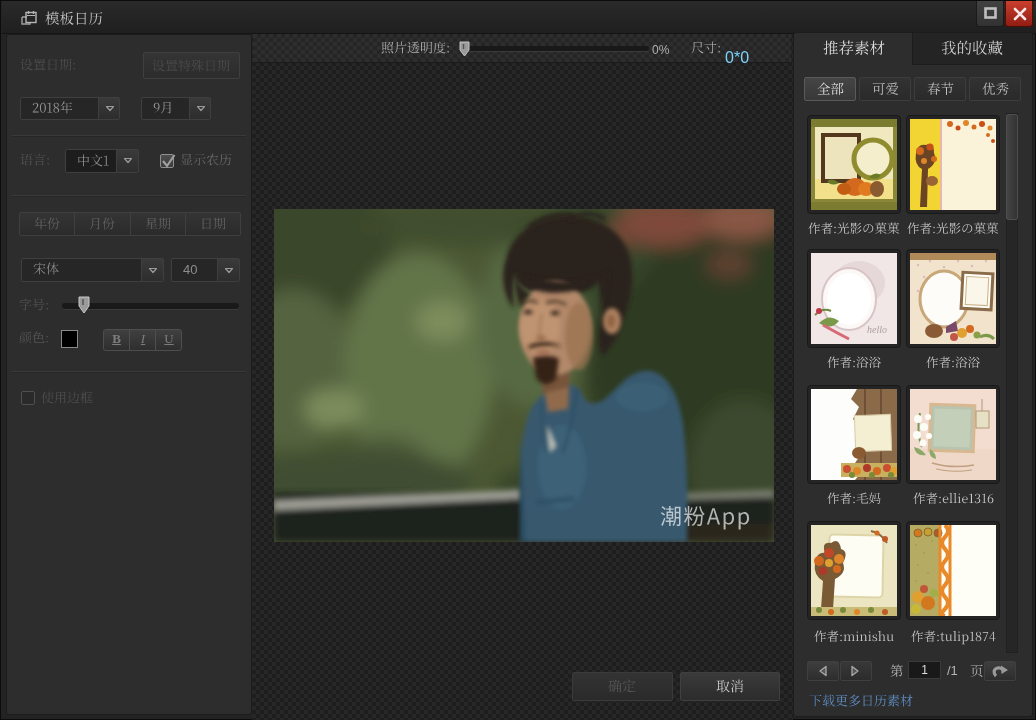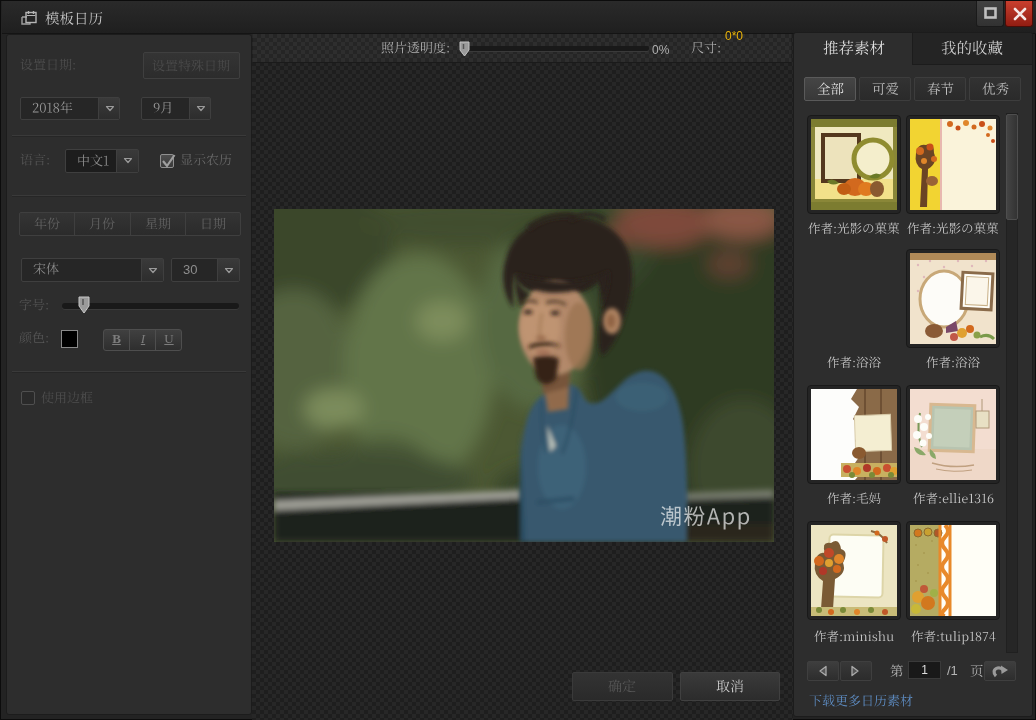--- a/index.html
+++ b/index.html
@@ -111,21 +111,21 @@
 <svg style="position:absolute;left:32.0px;top:261.0px;overflow:visible" width="26" height="15">
       <path d="M5.7 0.5 5.6 0.6C6 1 6.5 1.7 6.6 2.3C7.4 3 8.3 1.1 5.7 0.5ZM2.2 1.9 2 1.9C2 2.8 1.5 3.5 1 3.8C0.7 4 0.5 4.2 0.7 4.5C0.8 4.9 1.3 4.9 1.7 4.6C2 4.4 2.4 3.8 2.4 3H10.9C10.7 3.5 10.4 4.1 10.2 4.5L10.4 4.6C10.9 4.2 11.6 3.6 12 3.1C12.2 3.1 12.4 3.1 12.5 3L11.4 2L10.9 2.6H2.3C2.3 2.4 2.3 2.1 2.2 1.9ZM11 5.1 10.4 5.9H6.9V3.9C7.2 3.8 7.3 3.7 7.4 3.5L6.1 3.4V5.9H0.9L1.1 6.3H5.6C4.6 8.4 2.8 10.5 0.5 11.8L0.6 12C3 10.9 4.9 9.3 6.1 7.3V12.5H6.2C6.6 12.5 6.9 12.3 6.9 12.1V6.3C7.9 8.8 9.6 10.8 11.6 11.8C11.8 11.5 12.1 11.2 12.4 11.2L12.4 11C10.4 10.2 8.3 8.4 7.2 6.3H11.8C12 6.3 12.1 6.2 12.2 6C11.7 5.6 11 5.1 11 5.1Z M16.4 4.2 15.9 4C16.3 3.1 16.7 2.2 17 1.2C17.3 1.2 17.4 1.1 17.5 1L16.1 0.5C15.5 3 14.5 5.6 13.5 7.2L13.7 7.3C14.2 6.7 14.7 6 15.2 5.3V12.5H15.3C15.7 12.5 16 12.2 16 12.2V4.4C16.2 4.4 16.4 4.3 16.4 4.2ZM22.8 8.7 22.3 9.4H21.3V3.6H21.4C22 6.4 23.3 8.7 24.8 10.1C25 9.7 25.3 9.5 25.6 9.4L25.7 9.3C24 8.2 22.5 6 21.6 3.6H24.9C25.1 3.6 25.2 3.6 25.3 3.4C24.9 3 24.2 2.5 24.2 2.5L23.6 3.2H21.3V1.1C21.6 1 21.7 0.9 21.8 0.7L20.5 0.6V3.2H16.7L16.8 3.6H19.9C19.3 6 18 8.4 16.3 10L16.5 10.2C18.3 8.8 19.6 6.9 20.5 4.7V9.4H18.2L18.3 9.8H20.5V12.5H20.6C21 12.5 21.3 12.3 21.3 12.2V9.8H23.4C23.6 9.8 23.7 9.7 23.8 9.6C23.4 9.2 22.8 8.7 22.8 8.7Z" fill="#8d8d8d"></path>
     </svg>
 <div class="dd" style="left:170px;top:257px;width:69px;height:24px">
       <div class="ddarr" style="width:22px">
         <svg style="position:absolute;left:6.0px;top:7.5px" width="10" height="7">
           <path d="M1.5 1.5 L8.5 1.5 L5 5.5 Z" fill="none" stroke="#9a9a9a" stroke-width="1.2" stroke-linejoin="round"></path>
         </svg>
       </div>
     </div>
-<div style="position:absolute;left:182px;top:261px;width:30px;height:15px;color:#8d8d8d;font-size:13px;line-height:15px">30</div>
+<div style="position:absolute;left:182px;top:261px;width:30px;height:15px;color:#8d8d8d;font-size:13px;line-height:15px">40</div>
 <svg style="position:absolute;left:18.0px;top:297.0px;overflow:visible" width="30" height="15">
       <path d="M5.7 0.5 5.6 0.6C6 1 6.5 1.7 6.6 2.3C7.4 3 8.3 1.1 5.7 0.5ZM2.2 1.9 2 1.9C2 2.8 1.5 3.5 1 3.8C0.7 4 0.5 4.2 0.7 4.5C0.8 4.9 1.3 4.9 1.7 4.6C2 4.4 2.4 3.8 2.4 3H10.9C10.7 3.5 10.4 4.1 10.2 4.5L10.4 4.6C10.9 4.2 11.6 3.6 12 3.1C12.2 3.1 12.4 3.1 12.5 3L11.4 2L10.9 2.6H2.3C2.3 2.4 2.3 2.1 2.2 1.9ZM11.2 6.9 10.6 7.7H6.9V6.6C7.2 6.5 7.3 6.4 7.4 6.2C8.2 5.9 9.1 5.4 9.7 5C10 4.9 10.1 4.9 10.2 4.8L9.2 3.9L8.6 4.5H2.8L2.9 4.9H8.4C8 5.3 7.5 5.8 7 6.2L6.1 6.1V7.7H0.6L0.7 8.1H6.1V11.1C6.1 11.3 6 11.4 5.7 11.4C5.4 11.4 3.8 11.3 3.8 11.3V11.5C4.5 11.6 4.9 11.7 5.1 11.8C5.3 12 5.4 12.2 5.4 12.5C6.8 12.3 6.9 11.9 6.9 11.2V8.1H12.1C12.2 8.1 12.4 8 12.4 7.9C11.9 7.5 11.2 6.9 11.2 6.9Z M24.3 5.2 23.7 6H13.6L13.7 6.4H16.8C16.7 6.9 16.4 7.5 16.2 8C16 8.1 15.7 8.2 15.6 8.3L16.5 9L16.9 8.6H22.7C22.5 9.9 22.1 11 21.7 11.3C21.6 11.4 21.4 11.4 21.2 11.4C20.8 11.4 19.6 11.3 18.9 11.3L18.9 11.5C19.5 11.6 20.2 11.7 20.4 11.9C20.6 12 20.7 12.2 20.7 12.5C21.3 12.5 21.8 12.3 22.2 12.1C22.8 11.6 23.3 10.3 23.5 8.7C23.8 8.7 24 8.6 24.1 8.5L23.1 7.7L22.6 8.2H17C17.2 7.7 17.5 6.9 17.7 6.4H25.1C25.3 6.4 25.4 6.4 25.5 6.2C25 5.8 24.3 5.2 24.3 5.2ZM16.7 5.1V4.5H22.4V5.1H22.5C22.8 5.1 23.2 5 23.2 4.9V1.8C23.5 1.7 23.7 1.6 23.8 1.5L22.7 0.7L22.2 1.2H16.8L15.8 0.8V5.4H16C16.3 5.4 16.7 5.2 16.7 5.1ZM22.4 1.6V4.1H16.7V1.6Z M28.1 11.6C28.6 11.6 28.9 11.3 28.9 10.8C28.9 10.4 28.6 10 28.1 10C27.7 10 27.3 10.4 27.3 10.8C27.3 11.3 27.7 11.6 28.1 11.6ZM28.1 6.5C28.6 6.5 28.9 6.1 28.9 5.7C28.9 5.2 28.6 4.9 28.1 4.9C27.7 4.9 27.3 5.2 27.3 5.7C27.3 6.1 27.7 6.5 28.1 6.5Z" fill="#565656"></path>
     </svg>
 <div style="position:absolute;left:61px;top:302px;width:177px;height:6px;background:#191919;border-radius:3px;box-shadow:0 1px 0 #3a3a3a"></div>
 <svg style="position:absolute;left:77px;top:295px" width="12" height="18">
       <path d="M1 1 H11 V10 L6 17 L1 10 Z" fill="#9a9a9a" stroke="#c8c8c8" stroke-width="1"></path>
       <path d="M5 3 V9" stroke="#555" stroke-width="1.5"></path>
     </svg>
 <svg style="position:absolute;left:18.0px;top:330.0px;overflow:visible" width="30" height="15">
       <path d="M10.1 5 8.9 4.7C8.9 8.9 8.9 10.8 5.6 12.2L5.7 12.4C9.5 11.2 9.5 9.1 9.6 5.2C9.9 5.2 10 5.1 10.1 5ZM9.5 9.4 9.3 9.5C10.2 10.2 11.3 11.4 11.6 12.3C12.6 12.9 13 10.7 9.5 9.4ZM1.9 2.7 1.8 2.8C2.1 3.3 2.6 4 2.7 4.6C3.3 5.2 4.1 3.7 1.9 2.7ZM2.9 0.4 2.8 0.5C3.2 0.8 3.6 1.5 3.7 2C4.5 2.6 5.2 1 2.9 0.4ZM5.6 6 4.6 5.5C4.1 6.3 3.2 7.1 2.4 7.6L2.5 7.9C3.5 7.5 4.5 6.9 5.2 6.1C5.4 6.1 5.5 6.1 5.6 6ZM6.7 9.4 5.6 8.8C4.6 10.4 3.2 11.4 1.5 12.1L1.6 12.3C3.5 11.8 5 10.9 6.3 9.5C6.6 9.5 6.7 9.5 6.7 9.4ZM6.3 7.6 5.2 7C4.5 8.2 3.4 9.1 2.2 9.7L2.4 9.9C3.7 9.4 4.9 8.7 5.8 7.7C6.1 7.7 6.2 7.7 6.3 7.6ZM5.9 1.5 5.3 2.2H0.8L0.9 2.6H6.6C6.7 2.6 6.9 2.5 6.9 2.4C6.5 2 5.9 1.5 5.9 1.5ZM11.4 0.7 10.8 1.5H6.6L6.7 1.9H8.8C8.7 2.5 8.7 3.2 8.6 3.7H7.8L7 3.3V9.5H7.1C7.4 9.5 7.7 9.3 7.7 9.2V4.1H10.8V9.4H11C11.2 9.4 11.6 9.2 11.6 9.1V4.2C11.8 4.1 12 4.1 12.1 4L11.2 3.2L10.7 3.7H9C9.3 3.2 9.6 2.5 9.8 1.9H12.2C12.4 1.9 12.5 1.8 12.5 1.7C12.1 1.3 11.4 0.7 11.4 0.7ZM5.9 4.2 5.4 4.9H4.5C4.9 4.4 5.3 3.8 5.6 3.3C5.9 3.3 6 3.2 6.1 3.1L5 2.7C4.7 3.5 4.4 4.3 4.2 4.9H2.2L1.2 4.5V6.8C1.2 8.6 1.2 10.7 0.3 12.4L0.5 12.5C1.9 10.8 2 8.4 2 6.8V5.3H6.5C6.7 5.3 6.8 5.2 6.8 5C6.5 4.7 5.9 4.2 5.9 4.2Z M20.4 2.4C20.1 3 19.7 3.8 19.3 4.3H16.2L15.8 4.2C16.3 3.6 16.8 3 17.2 2.4ZM17.2 0.5C16.4 2.4 14.9 4.6 13.4 5.9L13.5 6.1C14.1 5.7 14.7 5.3 15.2 4.7V10.7C15.2 11.8 16 12.1 17.4 12.1H22.7C24.9 12.1 25.4 11.8 25.4 11.4C25.4 11.2 25.3 11.2 24.8 11.1L24.8 9H24.6C24.5 9.7 24.2 10.6 24 10.9C23.8 11.3 23.5 11.3 22.6 11.3H17.4C16.5 11.3 16.1 11.2 16.1 10.7V7.9H22.9V8.8H23C23.3 8.8 23.8 8.6 23.8 8.5V4.9C24 4.8 24.2 4.7 24.3 4.6L23.3 3.8L22.8 4.3H19.6C20.2 3.8 21 3 21.4 2.5C21.7 2.5 21.9 2.4 22 2.4L21 1.4L20.4 2H17.4C17.7 1.7 17.9 1.3 18 1C18.4 1 18.5 1 18.5 0.8ZM19 4.7V7.5H16.1V4.7ZM19.9 4.7H22.9V7.5H19.9Z M28.1 11.6C28.6 11.6 28.9 11.3 28.9 10.8C28.9 10.4 28.6 10 28.1 10C27.7 10 27.3 10.4 27.3 10.8C27.3 11.3 27.7 11.6 28.1 11.6ZM28.1 6.5C28.6 6.5 28.9 6.1 28.9 5.7C28.9 5.2 28.6 4.9 28.1 4.9C27.7 4.9 27.3 5.2 27.3 5.7C27.3 6.1 27.7 6.5 28.1 6.5Z" fill="#565656"></path>
@@ -147,21 +147,21 @@
     </svg>
 <div style="position:absolute;left:458px;top:45px;width:190px;height:5px;background:#191919;border-radius:2px;box-shadow:0 1px 0 #3a3a3a"></div>
 <svg style="position:absolute;left:458px;top:40px" width="11" height="16">
       <path d="M1 1 H10 V9 L5.5 15 L1 9 Z" fill="#9a9a9a" stroke="#c4c4c4" stroke-width="1"></path>
       <path d="M4.5 3 V8" stroke="#555" stroke-width="1.5"></path>
     </svg>
 <div style="position:absolute;left:651px;top:42px;color:#b0b0b0;font-size:12px">0%</div>
 <svg style="position:absolute;left:690.0px;top:40.0px;overflow:visible" width="30" height="15">
       <path d="M2.7 1.4V4.6C2.7 7.3 2.4 10 0.5 12.3L0.7 12.4C2.9 10.6 3.4 8 3.5 5.7H6.3C6.7 8.1 7.8 10.7 11.5 12.4C11.6 11.9 11.9 11.8 12.3 11.7L12.4 11.5C8.5 10.1 7 7.9 6.5 5.7H9.7V6.5H9.8C10.1 6.5 10.5 6.3 10.6 6.2V2.1C10.8 2 11 1.9 11.1 1.8L10 1L9.6 1.6H3.7L2.7 1.1ZM9.7 1.9V5.4H3.5L3.5 4.6V1.9Z M15.7 5.3 15.5 5.4C16.3 6.2 17.3 7.5 17.4 8.6C18.5 9.4 19.3 6.9 15.7 5.3ZM21.2 0.5V3.6H13.6L13.7 4H21.2V11.1C21.2 11.3 21.1 11.4 20.8 11.4C20.4 11.4 18.5 11.3 18.5 11.3V11.5C19.3 11.6 19.7 11.7 20 11.8C20.3 12 20.3 12.2 20.4 12.5C21.9 12.3 22 11.8 22 11.1V4H25.1C25.3 4 25.4 3.9 25.5 3.8C25 3.3 24.2 2.7 24.2 2.7L23.5 3.6H22V1C22.3 1 22.5 0.9 22.5 0.7Z M28.1 11.6C28.6 11.6 28.9 11.3 28.9 10.8C28.9 10.4 28.6 10 28.1 10C27.7 10 27.3 10.4 27.3 10.8C27.3 11.3 27.7 11.6 28.1 11.6ZM28.1 6.5C28.6 6.5 28.9 6.1 28.9 5.7C28.9 5.2 28.6 4.9 28.1 4.9C27.7 4.9 27.3 5.2 27.3 5.7C27.3 6.1 27.7 6.5 28.1 6.5Z" fill="#b0b0b0"></path>
     </svg>
-<div style="position:absolute;left:724px;top:28px;color:#eab308;font-size:12px">0*0</div>
+<div style="position:absolute;left:724px;top:48px;color:#7dd3fc;font-size:16px">0*0</div>
 <svg style="position:absolute;left:273px;top:208px" width="500" height="333" viewBox="0 0 500 333">
 <defs>
 <filter id="b9" x="-40%" y="-40%" width="180%" height="180%">
           <feGaussianBlur stdDeviation="9"></feGaussianBlur>
         </filter>
 <filter id="b3" x="-40%" y="-40%" width="180%" height="180%">
           <feGaussianBlur stdDeviation="3"></feGaussianBlur>
         </filter>
 <filter id="b2" x="-40%" y="-40%" width="180%" height="180%">
           <feGaussianBlur stdDeviation="2"></feGaussianBlur>
@@ -312,20 +312,33 @@
 <circle cx="72" cy="5" r="3" fill="#c94f18"></circle>
         <circle cx="80" cy="9" r="2.5" fill="#e0862a"></circle>
 <circle cx="78" cy="16" r="2" fill="#d2691e"></circle>
         <circle cx="83" cy="22" r="2" fill="#c94f18"></circle>
 <rect x="30" y="0" width="2" height="91" fill="#e8b8b0"></rect>
       </svg>
     </div>
 <svg style="position:absolute;left:906.2px;top:221.0px;overflow:visible" width="92" height="15">
       <path d="M6.5 0.5C5.9 2.7 4.8 4.8 3.7 6.1L3.9 6.2C4.7 5.5 5.5 4.5 6.2 3.4H7.2V12H7.3C7.7 12 8 11.8 8 11.7V8.7H11.4C11.6 8.7 11.7 8.6 11.8 8.5C11.3 8.1 10.7 7.6 10.7 7.6L10.1 8.3H8V6H11.2C11.4 6 11.5 5.9 11.5 5.8C11.1 5.4 10.5 4.9 10.5 4.9L9.9 5.6H8V3.4H11.8C11.9 3.4 12 3.3 12.1 3.2C11.7 2.8 11 2.3 11 2.3L10.4 3H6.4C6.7 2.5 7 1.8 7.3 1.2C7.6 1.2 7.7 1.1 7.8 1ZM3.5 0.5C2.8 2.9 1.6 5.3 0.4 6.8L0.6 7C1.2 6.4 1.8 5.8 2.3 5V12H2.5C2.8 12 3.1 11.8 3.1 11.7V4.4C3.3 4.4 3.5 4.3 3.5 4.2L3 4C3.5 3.1 3.9 2.2 4.3 1.2C4.6 1.2 4.8 1.1 4.8 1Z M16.1 6.6V6.8C15.1 7.4 14 7.9 12.9 8.4L12.9 8.6C14 8.2 15.1 7.8 16.1 7.3V12H16.2C16.6 12 16.9 11.8 16.9 11.7V11.2H21.6V11.9H21.7C22 11.9 22.4 11.7 22.4 11.6V7.1C22.7 7 22.9 6.9 22.9 6.8L21.9 6.1L21.5 6.6H17.5C18.3 6.1 19.1 5.5 19.9 5H24.1C24.3 5 24.4 4.9 24.5 4.8C24 4.4 23.3 3.8 23.3 3.8L22.7 4.6H20.4C21.6 3.7 22.6 2.7 23.3 1.7C23.6 1.8 23.8 1.8 23.9 1.7L22.8 0.9C22.4 1.4 22 2 21.5 2.5C21.1 2.1 20.4 1.6 20.4 1.6L19.8 2.3H18.4V0.9C18.7 0.9 18.8 0.8 18.8 0.6L17.6 0.5V2.3H14.4L14.5 2.7H17.6V4.6H13.1L13.2 5H18.8C18.1 5.5 17.4 6 16.7 6.4L16.1 6.2ZM18.4 2.7H21.1L21.3 2.7C20.7 3.3 20 4 19.2 4.6H18.4ZM21.6 6.9V8.6H16.9V6.9ZM16.9 9H21.6V10.8H16.9Z M27 11.2C27.5 11.2 27.8 10.8 27.8 10.4C27.8 10 27.5 9.7 27 9.7C26.6 9.7 26.3 10 26.3 10.4C26.3 10.8 26.6 11.2 27 11.2ZM27 6.2C27.5 6.2 27.8 5.9 27.8 5.5C27.8 5 27.5 4.7 27 4.7C26.6 4.7 26.3 5 26.3 5.5C26.3 5.9 26.6 6.2 27 6.2Z M30.9 1.3 30.8 1.4C31.4 2.2 32.2 3.5 32.4 4.5C33.3 5.2 34 3.1 30.9 1.3ZM39 1.2C38.4 2.4 37.6 3.8 37 4.6L37.2 4.7C38 4 39 3 39.7 2C40 2 40.2 1.9 40.2 1.8ZM34.9 0.5V5.3H29.6L29.7 5.7H33.4C33.3 8.7 32.5 10.5 29.5 11.8L29.6 12C33.1 10.9 34.1 9 34.4 5.7H36.1V10.8C36.1 11.4 36.4 11.6 37.4 11.6H38.7C40.8 11.6 41.2 11.5 41.2 11.1C41.2 10.9 41.1 10.8 40.8 10.7L40.8 8.5H40.6C40.5 9.5 40.3 10.4 40.2 10.6C40.2 10.8 40.1 10.8 40 10.8C39.8 10.8 39.3 10.9 38.8 10.9H37.5C37 10.9 37 10.8 37 10.6V5.7H40.7C40.9 5.7 41 5.6 41 5.5C40.6 5.1 39.9 4.5 39.9 4.5L39.3 5.3H35.7V1C36 1 36.1 0.8 36.2 0.7Z M53.7 8.1 52.5 7.4C51.3 9.3 49.6 10.7 47.7 11.8L47.8 12C49.9 11.1 51.8 9.9 53.2 8.2C53.5 8.2 53.6 8.2 53.7 8.1ZM53.4 4.6 52.2 4C51.3 5.3 50 6.6 48.6 7.6L48.8 7.8C50.3 7 51.8 5.9 52.9 4.7C53.2 4.8 53.3 4.8 53.4 4.6ZM53.1 1.4 52 0.8C51.1 2 49.9 3.2 48.6 4.1L48.8 4.3C50.2 3.6 51.6 2.5 52.6 1.5C52.9 1.6 53 1.5 53.1 1.4ZM44.8 9.4 43.7 8.9C43.4 9.7 42.8 10.7 42.1 11.3L42.2 11.5C43.1 11 43.9 10.2 44.3 9.6C44.6 9.6 44.7 9.6 44.8 9.4ZM46.4 8.9 46.3 9.1C46.8 9.4 47.4 10.2 47.5 10.8C48.4 11.3 48.9 9.6 46.4 8.9ZM48.4 4.6 47.9 5.3H45.9C46.4 5.1 46.4 4.3 45.1 4.1L45 4.1C45.2 4.4 45.4 4.8 45.4 5.2C45.4 5.2 45.5 5.2 45.5 5.3H42.1L42.2 5.6H49.1C49.2 5.6 49.4 5.6 49.4 5.4C49 5.1 48.4 4.6 48.4 4.6ZM47.3 1.4V2.3H43.9V1.4ZM43.9 4.4V4H47.3V4.5H47.5C47.7 4.5 48.1 4.3 48.1 4.3V1.5C48.3 1.5 48.5 1.4 48.6 1.3L47.6 0.6L47.2 1H43.9L43.1 0.7V4.7H43.2C43.5 4.7 43.9 4.5 43.9 4.4ZM43.9 3.6V2.7H47.3V3.6ZM47.3 6.8V7.9H43.9V6.8ZM46 10.8V8.3H47.3V8.9H47.4C47.6 8.9 48 8.7 48 8.6V6.9C48.2 6.8 48.4 6.8 48.5 6.7L47.6 6L47.2 6.4H43.9L43.1 6V8.9H43.2C43.6 8.9 43.9 8.8 43.9 8.7V8.3H45.2V10.8C45.2 10.9 45.2 11 45 11C44.8 11 43.9 10.9 43.9 10.9V11.1C44.4 11.2 44.6 11.3 44.7 11.4C44.9 11.5 44.9 11.7 44.9 11.9C45.9 11.9 46 11.4 46 10.8Z M59.9 10.8 59.9 11.1C64 10.8 65.3 8.7 65.3 6.6C65.3 4 63.3 2.3 60.7 2.3C59.4 2.3 58.1 2.7 57.1 3.6C56 4.6 55.4 5.9 55.4 7.2C55.4 8.7 56.3 10 57.1 10C58.4 10 59.9 7.6 60.4 6.1C60.6 5.4 60.8 4.7 60.8 4.1C60.8 3.6 60.5 3.2 60.2 2.8L60.7 2.7C62.8 2.7 64.4 4.2 64.4 6.4C64.4 8.7 62.9 10.2 59.9 10.8ZM59.8 2.8C60 3.2 60.1 3.5 60.1 4C60.1 4.5 59.9 5.3 59.7 5.9C59.2 7.1 58 9.1 57.2 9.1C56.7 9.1 56.1 8.2 56.1 7C56.1 5.9 56.6 4.8 57.4 4.1C58 3.4 58.9 3 59.8 2.8Z M67.2 1.8 67.3 2.2H70.7V3.1H70.8C71.2 3.1 71.5 3 71.5 2.9V2.2H74.1V3.1H74.2C74.6 3.1 74.9 2.9 74.9 2.9V2.2H78.1C78.3 2.2 78.5 2.1 78.5 2C78.1 1.6 77.4 1.1 77.4 1.1L76.8 1.8H74.9V1C75.2 0.9 75.3 0.8 75.3 0.7L74.1 0.5V1.8H71.5V1C71.8 0.9 71.9 0.8 72 0.7L70.7 0.5V1.8ZM68.9 3.4V7.7H69C69.4 7.7 69.7 7.5 69.7 7.4V7.1H72.4V8.2H67.2L67.4 8.6H71.5C70.4 9.8 68.8 10.9 66.9 11.6L67 11.8C69.2 11.2 71.1 10.2 72.4 8.8V12H72.5C72.9 12 73.2 11.8 73.2 11.7V8.6H73.3C74.4 10 76.2 11.1 78 11.7C78.1 11.3 78.4 11.1 78.7 11L78.7 10.9C77 10.5 74.9 9.7 73.7 8.6H78.1C78.3 8.6 78.4 8.6 78.5 8.4C78 8 77.4 7.5 77.4 7.5L76.8 8.2H73.2V7.1H75.9V7.5H76C76.3 7.5 76.7 7.3 76.7 7.2V4C77 3.9 77.2 3.8 77.2 3.7L76.2 3L75.8 3.4H69.8L68.9 3ZM75.9 5.4V6.7H73.2V5.4ZM75.9 5.1H73.2V3.8H75.9ZM69.7 5.4H72.4V6.7H69.7ZM69.7 5.1V3.8H72.4V5.1Z M79.7 1.8 79.8 2.2H83.2V3.1H83.3C83.7 3.1 84 3 84 2.9V2.2H86.6V3.1H86.7C87.1 3.1 87.4 2.9 87.4 2.9V2.2H90.6C90.8 2.2 91 2.1 91 2C90.6 1.6 89.9 1.1 89.9 1.1L89.3 1.8H87.4V1C87.7 0.9 87.8 0.8 87.8 0.7L86.6 0.5V1.8H84V1C84.3 0.9 84.4 0.8 84.5 0.7L83.2 0.5V1.8ZM81.4 3.4V7.7H81.5C81.9 7.7 82.2 7.5 82.2 7.4V7.1H84.9V8.2H79.7L79.9 8.6H84C82.9 9.8 81.3 10.9 79.4 11.6L79.5 11.8C81.7 11.2 83.6 10.2 84.9 8.8V12H85C85.4 12 85.7 11.8 85.7 11.7V8.6H85.8C86.9 10 88.7 11.1 90.5 11.7C90.6 11.3 90.9 11.1 91.2 11L91.2 10.9C89.5 10.5 87.4 9.7 86.2 8.6H90.6C90.8 8.6 90.9 8.6 91 8.4C90.5 8 89.9 7.5 89.9 7.5L89.3 8.2H85.7V7.1H88.4V7.5H88.5C88.8 7.5 89.2 7.3 89.2 7.2V4C89.5 3.9 89.7 3.8 89.8 3.7L88.8 3L88.3 3.4H82.3L81.4 3ZM88.4 5.4V6.7H85.7V5.4ZM88.4 5.1H85.7V3.8H88.4ZM82.2 5.4H84.9V6.7H82.2ZM82.2 5.1V3.8H84.9V5.1Z" fill="#c8c8c8"></path>
     </svg>
+<div style="position:absolute;left:806px;top:248px;width:94px;height:99px;background:#242424;border:1px solid #191919;border-radius:4px">
+      <svg style="position:absolute;left:3px;top:3px" width="86" height="91" viewBox="0 0 86 91">
+        <rect width="86" height="91" fill="#f1e7e6"></rect>
+<ellipse cx="48" cy="30" rx="26" ry="22" fill="#e6d8d8"></ellipse>
+<ellipse cx="38" cy="46" rx="27" ry="31" fill="#fbf8f6" stroke="#d8c4c6" stroke-width="2"></ellipse>
+<ellipse cx="38" cy="46" rx="22" ry="26" fill="#ffffff"></ellipse>
+<path d="M8 70 q10 -10 20 -2 q-8 10 -20 2" fill="#7a9a4a"></path>
+<path d="M4 62 q8 -8 16 -4" stroke="#6a8a3a" stroke-width="2" fill="none"></path>
+<path d="M12 72 q14 8 26 14" stroke="#d86a78" stroke-width="3" fill="none"></path>
+<circle cx="8" cy="58" r="3" fill="#c0394a"></circle>
+<text x="56" y="80" font-size="10" fill="#b0a0a0" font-style="italic" font-family="Liberation Serif">hello</text>
+      </svg>
+    </div>
 <svg style="position:absolute;left:826.0px;top:355.0px;overflow:visible" width="54" height="15">
       <path d="M6.5 0.5C5.9 2.7 4.8 4.8 3.7 6.1L3.9 6.2C4.7 5.5 5.5 4.5 6.2 3.4H7.2V12H7.3C7.7 12 8 11.8 8 11.7V8.7H11.4C11.6 8.7 11.7 8.6 11.8 8.5C11.3 8.1 10.7 7.6 10.7 7.6L10.1 8.3H8V6H11.2C11.4 6 11.5 5.9 11.5 5.8C11.1 5.4 10.5 4.9 10.5 4.9L9.9 5.6H8V3.4H11.8C11.9 3.4 12 3.3 12.1 3.2C11.7 2.8 11 2.3 11 2.3L10.4 3H6.4C6.7 2.5 7 1.8 7.3 1.2C7.6 1.2 7.7 1.1 7.8 1ZM3.5 0.5C2.8 2.9 1.6 5.3 0.4 6.8L0.6 7C1.2 6.4 1.8 5.8 2.3 5V12H2.5C2.8 12 3.1 11.8 3.1 11.7V4.4C3.3 4.4 3.5 4.3 3.5 4.2L3 4C3.5 3.1 3.9 2.2 4.3 1.2C4.6 1.2 4.8 1.1 4.8 1Z M16.1 6.6V6.8C15.1 7.4 14 7.9 12.9 8.4L12.9 8.6C14 8.2 15.1 7.8 16.1 7.3V12H16.2C16.6 12 16.9 11.8 16.9 11.7V11.2H21.6V11.9H21.7C22 11.9 22.4 11.7 22.4 11.6V7.1C22.7 7 22.9 6.9 22.9 6.8L21.9 6.1L21.5 6.6H17.5C18.3 6.1 19.1 5.5 19.9 5H24.1C24.3 5 24.4 4.9 24.5 4.8C24 4.4 23.3 3.8 23.3 3.8L22.7 4.6H20.4C21.6 3.7 22.6 2.7 23.3 1.7C23.6 1.8 23.8 1.8 23.9 1.7L22.8 0.9C22.4 1.4 22 2 21.5 2.5C21.1 2.1 20.4 1.6 20.4 1.6L19.8 2.3H18.4V0.9C18.7 0.9 18.8 0.8 18.8 0.6L17.6 0.5V2.3H14.4L14.5 2.7H17.6V4.6H13.1L13.2 5H18.8C18.1 5.5 17.4 6 16.7 6.4L16.1 6.2ZM18.4 2.7H21.1L21.3 2.7C20.7 3.3 20 4 19.2 4.6H18.4ZM21.6 6.9V8.6H16.9V6.9ZM16.9 9H21.6V10.8H16.9Z M27 11.2C27.5 11.2 27.8 10.8 27.8 10.4C27.8 10 27.5 9.7 27 9.7C26.6 9.7 26.3 10 26.3 10.4C26.3 10.8 26.6 11.2 27 11.2ZM27 6.2C27.5 6.2 27.8 5.9 27.8 5.5C27.8 5 27.5 4.7 27 4.7C26.6 4.7 26.3 5 26.3 5.5C26.3 5.9 26.6 6.2 27 6.2Z M30.6 0.6 30.5 0.8C31 1.1 31.7 1.8 31.8 2.4C32.7 3 33.3 1.1 30.6 0.6ZM29.7 3.3 29.5 3.4C30.1 3.8 30.7 4.4 30.9 4.9C31.8 5.5 32.3 3.7 29.7 3.3ZM30.2 8.4C30.1 8.4 29.7 8.4 29.7 8.4V8.7C29.9 8.8 30.1 8.8 30.3 8.9C30.6 9.1 30.6 10.1 30.5 11.3C30.5 11.7 30.6 12 30.9 12C31.3 12 31.5 11.6 31.5 11.1C31.6 10.1 31.2 9.5 31.2 8.9C31.2 8.6 31.3 8.2 31.4 7.9C31.6 7.2 32.6 4.3 33.2 2.7L32.9 2.7C30.8 7.8 30.8 7.8 30.5 8.2C30.4 8.4 30.4 8.4 30.2 8.4ZM37.7 0.8 37.6 0.9C38.5 1.6 39.6 2.8 40 3.7C41 4.3 41.5 2.1 37.7 0.8ZM35.2 0.7C34.8 1.7 33.9 3.1 33 4L33.1 4.2C34.3 3.4 35.4 2.3 35.9 1.4C36.2 1.4 36.3 1.3 36.4 1.2ZM37 3.5C37.7 5.2 39.1 6.6 40.7 7.6C40.8 7.3 41 7 41.4 6.9L41.4 6.7C39.7 6 38.1 4.8 37.2 3.3C37.5 3.3 37.7 3.3 37.7 3.1L36.3 2.8C35.8 4.4 33.9 6.6 32.2 7.8L32.3 7.9C34.2 6.9 36.1 5.2 37 3.5ZM34.1 7.2V12H34.2C34.6 12 34.9 11.8 34.9 11.8V11H38.8V11.9H38.9C39.3 11.9 39.6 11.7 39.6 11.7V7.7C39.8 7.6 40 7.5 40 7.4L39.1 6.7L38.7 7.2H35L34.1 6.8ZM34.9 10.6V7.6H38.8V10.6Z M43.1 0.6 43 0.8C43.5 1.1 44.2 1.8 44.3 2.4C45.2 3 45.8 1.1 43.1 0.6ZM42.2 3.3 42 3.4C42.6 3.8 43.2 4.4 43.4 4.9C44.3 5.5 44.8 3.7 42.2 3.3ZM42.7 8.4C42.6 8.4 42.2 8.4 42.2 8.4V8.7C42.4 8.8 42.6 8.8 42.8 8.9C43.1 9.1 43.1 10.1 43 11.3C43 11.7 43.1 12 43.4 12C43.8 12 44 11.6 44 11.1C44.1 10.1 43.7 9.5 43.7 8.9C43.7 8.6 43.8 8.2 43.9 7.9C44.1 7.2 45.1 4.3 45.7 2.7L45.4 2.7C43.3 7.8 43.3 7.8 43 8.2C42.9 8.4 42.9 8.4 42.7 8.4ZM50.2 0.8 50.1 0.9C51 1.6 52.1 2.8 52.5 3.7C53.5 4.3 54 2.1 50.2 0.8ZM47.7 0.7C47.3 1.7 46.4 3.1 45.5 4L45.6 4.2C46.8 3.4 47.9 2.3 48.4 1.4C48.7 1.4 48.8 1.3 48.9 1.2ZM49.5 3.5C50.2 5.2 51.6 6.6 53.2 7.6C53.2 7.3 53.5 7 53.9 6.9L53.9 6.7C52.2 6 50.6 4.8 49.7 3.3C50 3.3 50.2 3.3 50.2 3.1L48.8 2.8C48.3 4.4 46.4 6.6 44.7 7.8L44.8 7.9C46.7 6.9 48.6 5.2 49.5 3.5ZM46.6 7.2V12H46.7C47.1 12 47.4 11.8 47.4 11.8V11H51.3V11.9H51.4C51.8 11.9 52.1 11.7 52.1 11.7V7.7C52.3 7.6 52.5 7.5 52.5 7.4L51.6 6.7L51.2 7.2H47.5L46.6 6.8ZM47.4 10.6V7.6H51.3V10.6Z" fill="#c8c8c8"></path>
     </svg>
 <div style="position:absolute;left:905px;top:248px;width:94px;height:99px;background:#242424;border:1px solid #191919;border-radius:4px">
       <svg style="position:absolute;left:3px;top:3px" width="86" height="91" viewBox="0 0 86 91">
         <rect width="86" height="91" fill="#f1e3cc"></rect>
 <g fill="#e0b8bc">
           <circle cx="8" cy="12" r="1.2"></circle>
           <circle cx="20" cy="8" r="1.2"></circle>
           <circle cx="34" cy="14" r="1.2"></circle>

